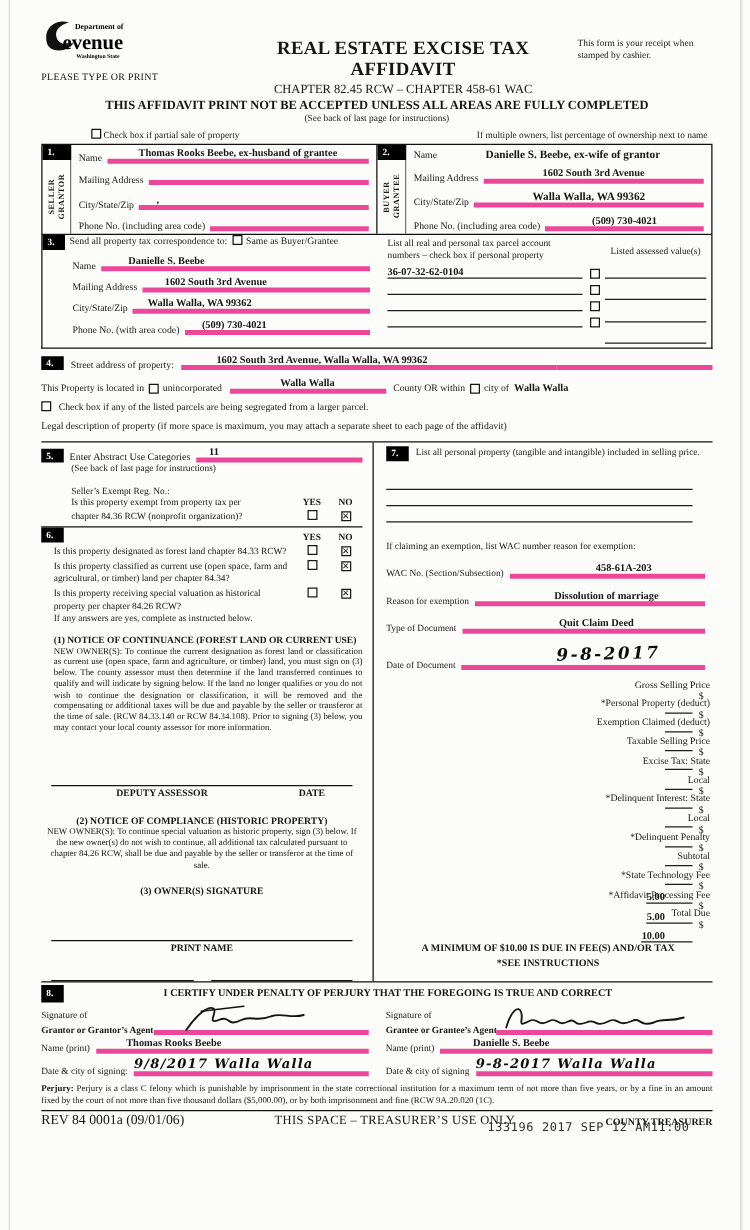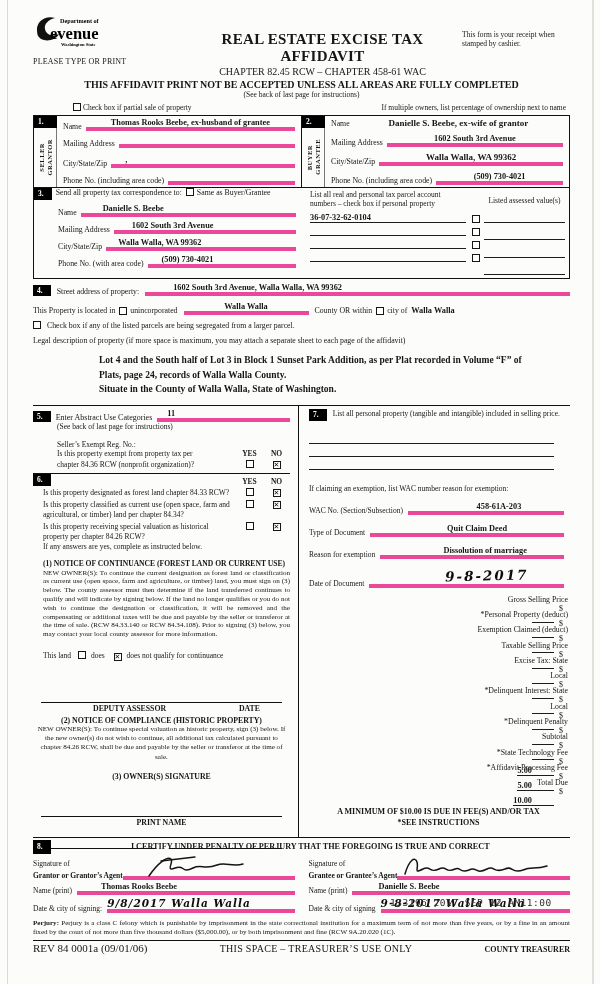--- a/index.html
+++ b/index.html
@@ -297,25 +297,20 @@
         <span>County OR  within</span>
         <span class="cb" style="margin:0 3px 0 4px"></span>
         <span>city of</span>
         <b class="val" style="margin-left:4px">Walla Walla</b>
       </div>
       <div class="segrow">
         <span class="cb"></span>
         <span style="margin-left:4px">Check box if any of the listed parcels are being segregated from a larger parcel.</span>
       </div>
       <div class="legal-lab">Legal description of property (if more space is maximum, you may attach a separate sheet to each page of the affidavit)</div>
-      <div class="legal">
-        <div>Lot 4 and the South half of Lot 3 in Block 1 Sunset Park Addition, as per Plat recorded in Volume “F” of</div>
-        <div>Plats, page 24, records of Walla Walla County.</div>
-        <div>Situate in the County of Walla Walla, State of Washington.</div>
-      </div>
     </div>
 
     <div class="twocol">
 
       <div class="lcol">
         <div class="sec5top">
           <span class="numtab">5.</span>
           <span style="margin-left:5px">Enter Abstract Use Categories</span>
           <span class="u grow" style="margin-left:5px"><b class="val" style="padding-left:10px">11</b></span>
         </div>
@@ -353,36 +348,29 @@
             <span class="cbcell"><span class="cb checked">✕</span></span>
             <span class="qtext" style="padding-left:10px">property per chapter 84.26 RCW?</span>
               <span></span>
               <span></span>
           </div>
           <div style="font-size:7.5px;padding-left:10px;margin-top:1px">If any answers are yes, complete as instructed below.</div>
 
           <div style="padding-left:10px">
             <div class="notice-title">(1) NOTICE OF CONTINUANCE (FOREST LAND OR CURRENT USE)</div>
             <div class="notice-body">NEW OWNER(S): To continue the current designation as forest land or classification as current use (open space, farm and agriculture, or timber) land, you must sign on (3) below.  The county assessor must then determine if the land transferred continues to qualify and will indicate by signing below. If the land no longer qualifies or you do not wish to continue the designation or classification, it will be removed and the compensating or additional taxes will be due and payable by the seller or transferor at the time of sale.  (RCW 84.33.140 or RCW 84.34.108). Prior to signing (3) below, you may contact your local county assessor for more information.</div>
-            <div class="thisland">
-              <span>This land</span>
-              <span class="cb" style="margin:0 3px 0 5px"></span>
-              <span>does</span>
-              <span class="cb checked" style="margin:0 3px 0 7px">✕</span>
-              <span>does not  qualify for continuance</span>
-            </div>
           </div>
 
           <div style="margin-top:26px">
             <div class="sigline"></div>
             <div class="deputyrow">
               <b>DEPUTY ASSESSOR</b>
               <b>DATE</b>
             </div>
-            <div class="ctr b" style="font-size:7.8px;margin-top:3px">(2) NOTICE OF COMPLIANCE (HISTORIC PROPERTY)</div>
+            <div class="ctr b" style="font-size:7.8px;margin-top:13px">(2) NOTICE OF COMPLIANCE (HISTORIC PROPERTY)</div>
             <div class="n2body" style="padding:0 4px">NEW OWNER(S):  To continue special valuation as historic property, sign (3) below.  If the new owner(s) do not wish to continue, all additional tax calculated pursuant to chapter 84.26 RCW, shall be due and payable by the seller or transferor at the time of sale.</div>
             <div class="owner-sig">(3)  OWNER(S) SIGNATURE</div>
             <div class="sigline" style="margin-top:20px"></div>
             <div class="printname">PRINT NAME</div>
             <div class="twolines">
               <div></div>
               <div></div>
             </div>
           </div>
         </div>
@@ -399,26 +387,26 @@
           <div class="pline"></div>
         </div>
 
         <div class="claim">If claiming an exemption, list WAC number reason for exemption:</div>
 
         <div class="wrow">
           <span class="lab">WAC No. (Section/Subsection)</span>
           <span class="u grow" style="margin-right:4px"><b class="val" style="padding-left:26px">458-61A-203</b></span>
         </div>
         <div class="wrow">
+          <span class="lab">Reason for exemption</span>
+          <span class="u grow" style="margin-right:4px"><b class="val" style="padding-left:26px">Dissolution of marriage</b></span>
+        </div>
+        <div class="wrow">
           <span class="lab">Type of Document</span>
           <span class="u grow" style="margin-right:4px"><b class="val" style="padding-left:20px">Quit Claim Deed</b></span>
-        </div>
-        <div class="wrow">
-          <span class="lab">Reason for exemption</span>
-          <span class="u grow" style="margin-right:4px"><b class="val" style="padding-left:26px">Dissolution of marriage</b></span>
         </div>
         <div class="wrow" style="height:20px">
           <span class="lab">Date of Document</span>
           <span class="u grow" style="margin-right:4px"><span class="hand docdate" style="padding-left:40px">9-8-2017</span></span>
         </div>
 
         <div class="money">
           <div class="mrow">
               <span class="mlabel">Gross Selling Price</span>
               <span class="dollar">$</span>

